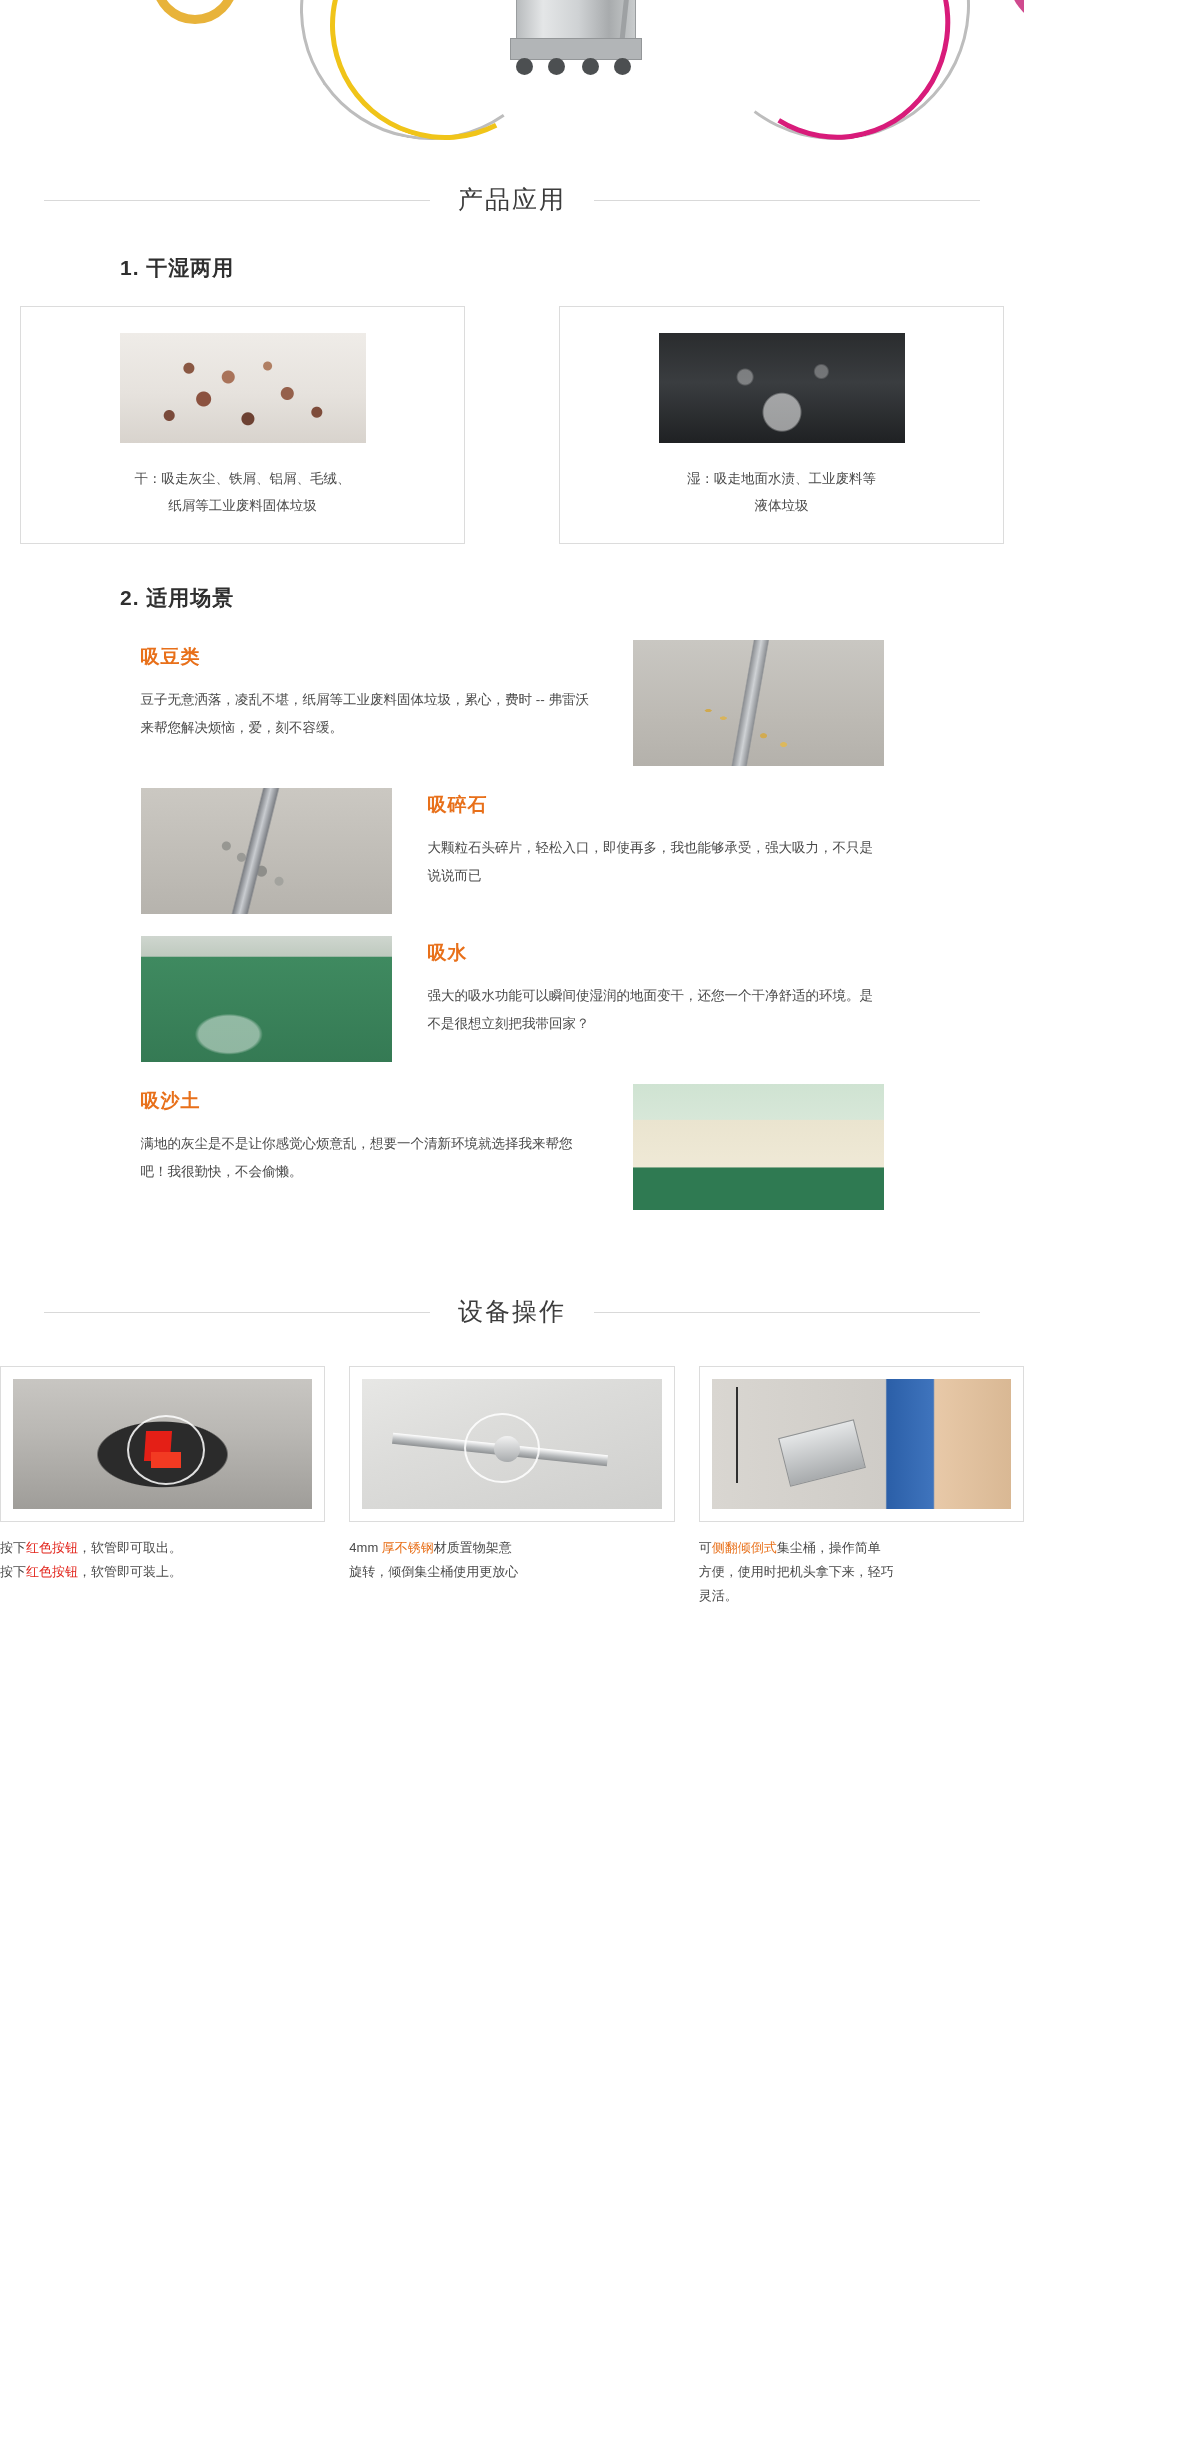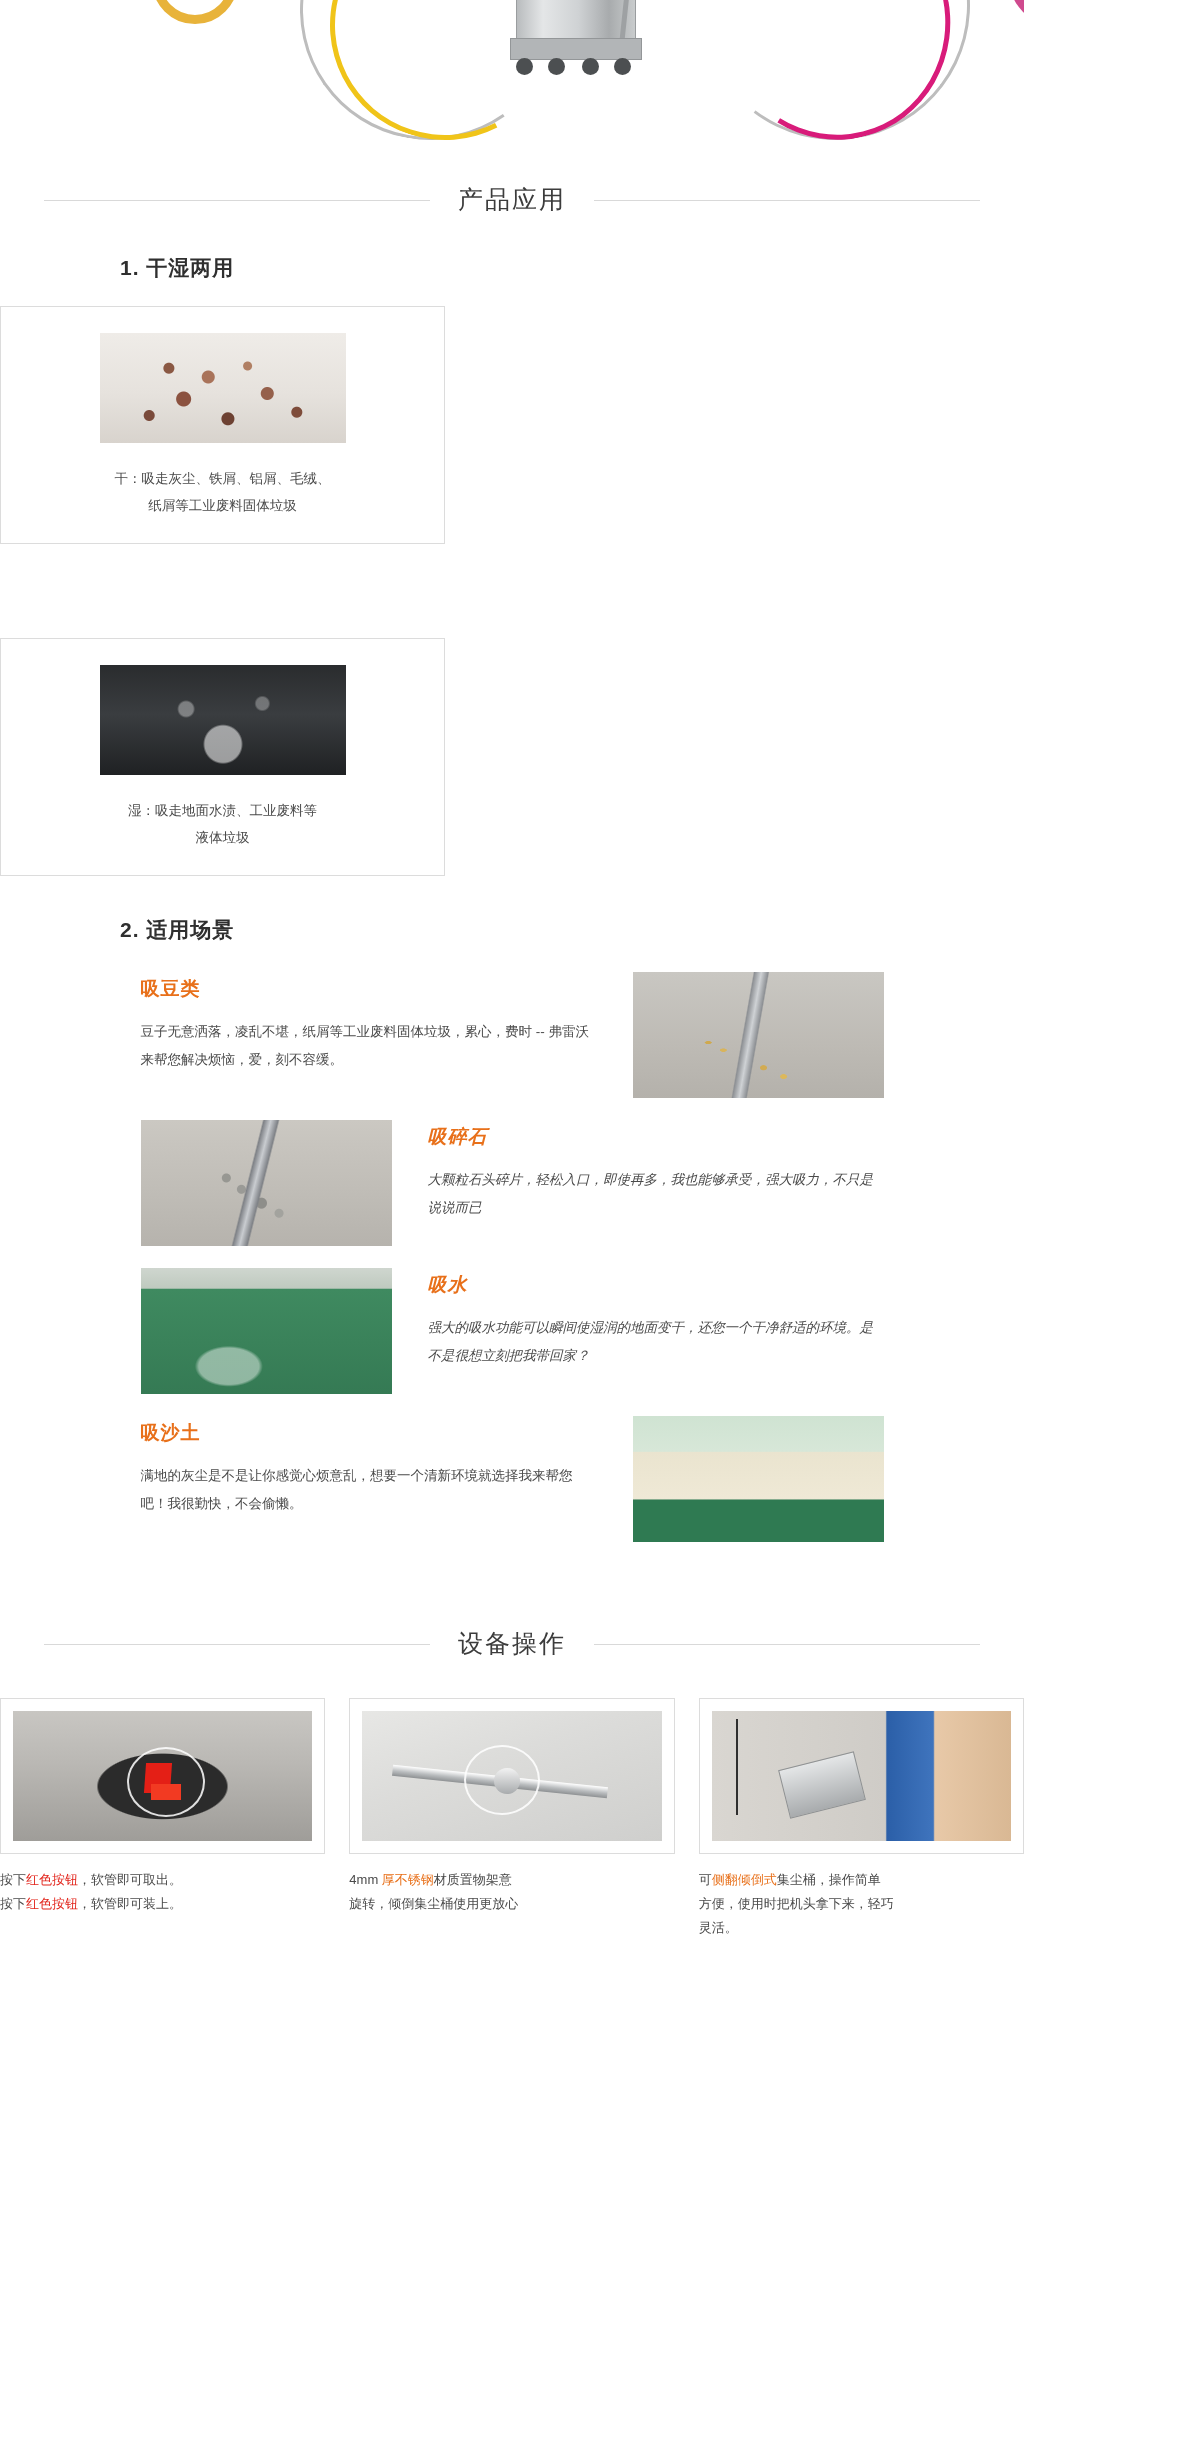--- a/index.html
+++ b/index.html
@@ -126,21 +126,20 @@
     color: #2f2f2f;
     letter-spacing: 1px;
   }
 
   
   .cards {
     display: flex;
     justify-content: center;
     gap: 94px;
     margin-top: 24px;
-    flex-direction: column;
   }
   .card {
     width: 445px;
     border: 1px solid #dcdcdc;
     padding: 26px 20px 24px;
     background: #fff;
   }
   .card .thumb {
     width: 246px;
     height: 110px;
@@ -196,21 +195,21 @@
     color: #e8701a;
     letter-spacing: 1px;
   }
   .scene .text p {
     margin: 0;
     font-size: 13.5px;
     line-height: 2.05;
     color: #4a4a4a;
   }
   .scene.right-img .text { padding-right: 36px; }
-  .scene.left-img  .text { text-align: left;  padding-left: 36px; font-style: italic; }
+  .scene.left-img  .text { text-align: left;  padding-left: 36px; }
   .scene .photo {
     width: 251px;
     height: 126px;
     flex: none;
     background-size: cover;
     background-position: center;
   }
   .scene.right-img .photo { order: 2; }
   .scene.left-img  .photo { order: -1; }
 

